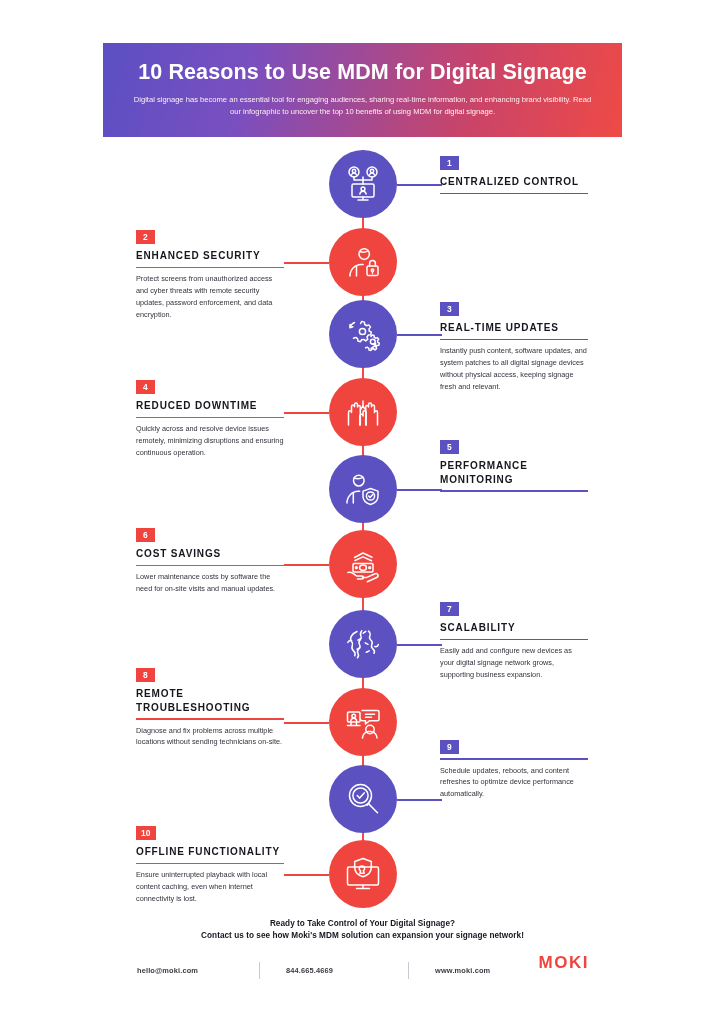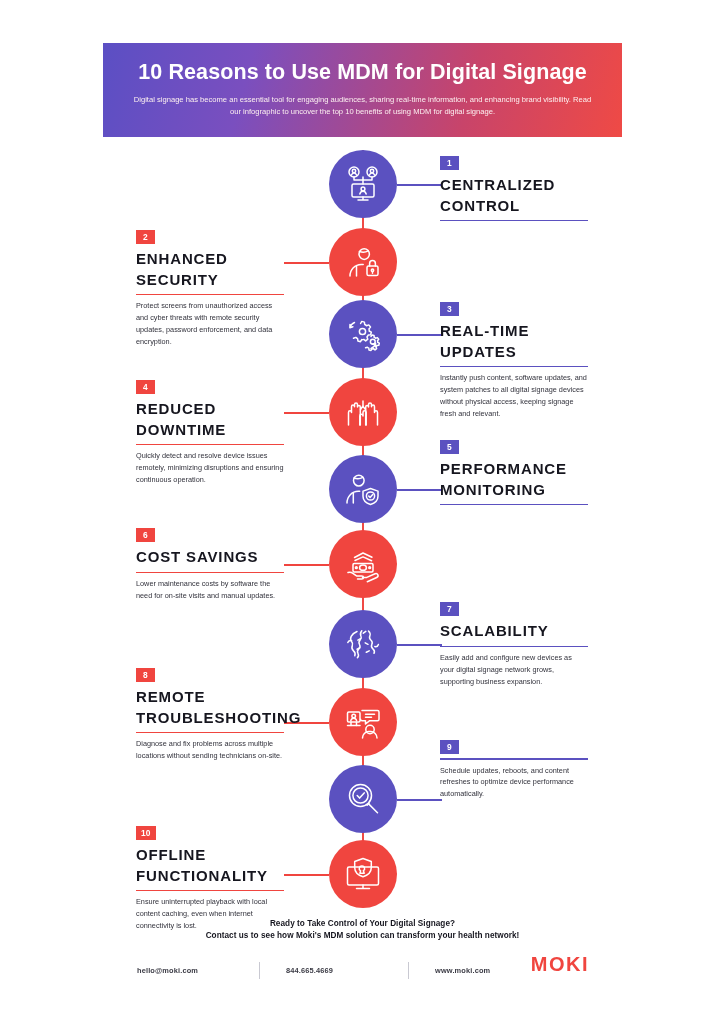--- a/index.html
+++ b/index.html
@@ -58,21 +58,21 @@
 
   .badge{
     display:inline-block;min-width:9px;padding:3px 5px 3px 5px;
     color:#fff;font-size:8.4px;font-weight:bold;line-height:1;
     text-align:center;letter-spacing:.2px;
   }
   .badge.purple{background:#5b51c0;}
   .badge.red{background:#f0453f;}
 
   .ttl{
-    margin:5px 0 0 0;font-size:15px;font-weight:bold;letter-spacing:.85px;
+    margin:5px 0 0 0;font-size:10px;font-weight:bold;letter-spacing:.85px;
     line-height:1.35;color:#16161f;text-transform:uppercase;
   }
   .rule{margin:4px 0 5px 0;height:1.1px;width:100%;}
   .rule.purple{background:#5b51c0;}
   .rule.red{background:#f0453f;}
   .desc{
     margin:0;font-size:7.3px;line-height:1.63;color:#32323c;font-weight:normal;
   }
 
   
@@ -85,21 +85,21 @@
   .footbar{
     position:absolute;left:137px;top:958px;width:452px;height:24px;
     display:flex;align-items:center;
   }
   .fitem{font-size:7.4px;color:#3b3b45;font-weight:bold;letter-spacing:.15px;}
   .fsep{width:1px;height:17px;background:#c9c9d2;margin:0 26px;}
   .f1{width:96px;}
   .f2{width:96px;}
   .f3{width:96px;}
   .logo{
-    position:absolute;right:0;top:-4px;color:#f0453f;font-size:20px;
+    position:absolute;right:0;top:-4px;color:#f0453f;font-size:17px;
     font-weight:bold;letter-spacing:1.5px;line-height:1;
   }
 </style>
 </head>
 <body>
 
 <div class="page">
 
   <div class="header">
     <h1>10 Reasons to Use MDM for Digital Signage</h1>
@@ -179,21 +179,21 @@
      <g fill="none" stroke="#fff" stroke-width="1.5" stroke-linecap="round" stroke-linejoin="round">
                 <path d="M5.5 33V20.5c0-1 .7-1.7 1.5-1.7s1.5.7 1.5 1.7v-5.8c0-1 .7-1.7 1.5-1.7s1.5.7 1.5 1.7v-2c0-1 .7-1.7 1.5-1.7s1.5.7 1.5 1.7v2.3c0-1 .6-1.6 1.4-1.6s1.4.7 1.4 1.7V33"></path>
      <path d="M34.5 33V20.5c0-1-.7-1.7-1.5-1.7s-1.5.7-1.5 1.7v-5.8c0-1-.7-1.7-1.5-1.7s-1.5.7-1.5 1.7v-2c0-1-.7-1.7-1.5-1.7s-1.5.7-1.5 1.7v2.3c0-1-.6-1.6-1.4-1.6s-1.4.7-1.4 1.7V33"></path>
      <path d="M16.8 33V24c0-1 .7-1.7 1.6-1.7s1.6.7 1.6 1.7v-3.6c0-1 .7-1.7 1.6-1.7s1.6.7 1.6 1.7V33"></path>
      <path d="M17.5 17.5l2.3-3.3 2.5 3"></path>
                 <path d="M20 14.5V9"></path>
               </g>
             </svg>
           </span>
         </div>
-        <div class="txt left" style="top: 376px;"><span class="badge red">4</span><div class="ttl">REDUCED DOWNTIME</div><div class="rule red"></div><div class="desc">Quickly detect and resolve device issues remotely, minimizing disruptions and ensuring continuous operation.</div></div>
+        <div class="txt left" style="top: 376px;"><span class="badge red">4</span><div class="ttl">REDUCED DOWNTIME</div><div class="rule red"></div><div class="desc">Quickly across and resolve device issues remotely, minimizing disruptions and ensuring continuous operation.</div></div>
       </div>
       <div class="row" style="top: 0px;">
         <div class="conn right purple" style="top: 489px;"></div>
         <div class="circle purple" style="top: 455px;">
           <span>
             <svg width="40" height="40" viewBox="0 0 40 40">
      <g fill="none" stroke="#fff" stroke-width="1.5" stroke-linecap="round" stroke-linejoin="round">
                 <path d="M10.5 11.5a5.3 5.3 0 1 1 10.6 0c0 3-2.4 5.5-5.3 5.5s-5.3-2.5-5.3-5.5z"></path>
      <path d="M10.9 9c1.7.6 6 1 9-.6"></path>
      <path d="M4 34c0-6.5 5-11.7 11.2-11.7h1.5"></path>
@@ -295,21 +295,21 @@
               </g>
             </svg>
           </span>
         </div>
         <div class="txt left" style="top: 822px;"><span class="badge red">10</span><div class="ttl">OFFLINE FUNCTIONALITY</div><div class="rule red"></div><div class="desc">Ensure uninterrupted playback with local content caching, even when internet connectivity is lost.</div></div>
       </div>
     </div>
 
   <div class="cta">
     <p class="l1">Ready to Take Control of Your Digital Signage?</p>
-    <p class="l2">Contact us to see how Moki's MDM solution can transform your health network!</p>
+    <p class="l2">Contact us to see how Moki's MDM solution can expansion your signage network!</p>
   </div>
 
   <div class="footbar">
     <div class="fitem f1">hello@moki.com</div>
     <div class="fsep"></div>
     <div class="fitem f2">844.665.4669</div>
     <div class="fsep"></div>
     <div class="fitem f3">www.moki.com</div>
     <div class="logo">MOKI</div>
   </div>

